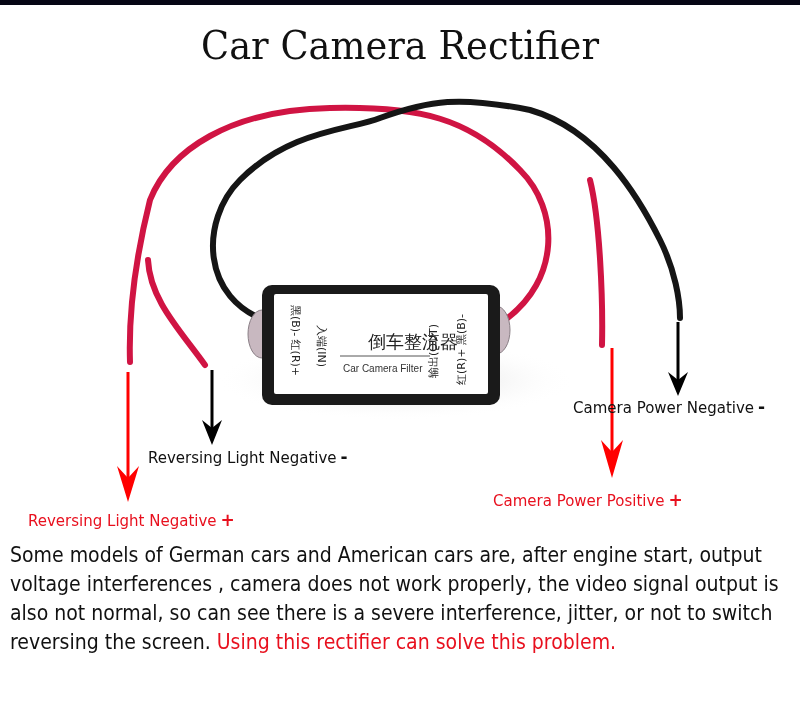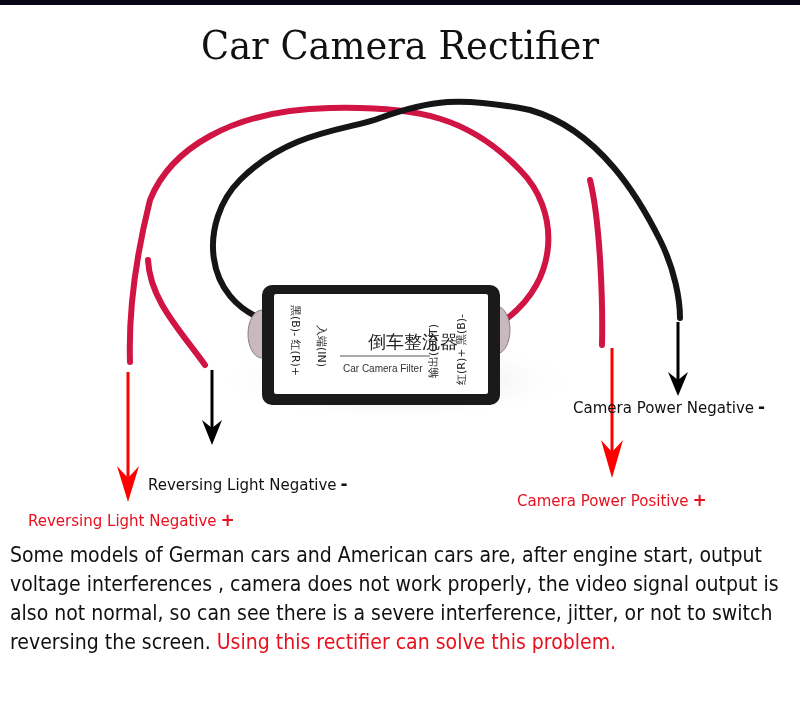--- a/index.html
+++ b/index.html
@@ -85,32 +85,32 @@
   <g>
     <line x1="612" y1="348" x2="612" y2="465" stroke="#ff0000" stroke-width="3"></line>
     <path d="M601 440 L612 478 L623 440 L612 452 Z" fill="#ff0000"></path>
   </g>
   <g>
     <line x1="678" y1="322" x2="678" y2="382" stroke="#000" stroke-width="3"></line>
     <path d="M668 372 L678 396 L688 372 L678 380 Z" fill="#000"></path>
   </g>
 </svg>
 
-<div class="label black" style="left:148px; top:474px;">
+<div class="label black" style="left:148px; top:447px;">
   <span>Reversing Light Negative</span><span class="sign">-</span>
 </div>
 
 <div class="label red" style="left:28px; top:510px;">
   <span>Reversing Light Negative</span><span class="sign">+</span>
 </div>
 
 <div class="label black" style="left:573px; top:397px;">
   <span>Camera Power Negative</span><span class="sign">-</span>
 </div>
 
-<div class="label red" style="left:517px; top:490px;">
+<div class="label red" style="left:493px; top:490px;">
   <span>Camera Power Positive</span><span class="sign">+</span>
 </div>
 
 <div class="desc">
   <span>Some models of German cars and American cars are, after engine start, output voltage interferences , camera does not work properly, the video signal output is also not normal, so can see there is a severe interference, jitter, or not to switch reversing the screen.</span>
   <span class="red">Using this rectifier can solve this problem.</span>
 </div>
 
 </body></html>

